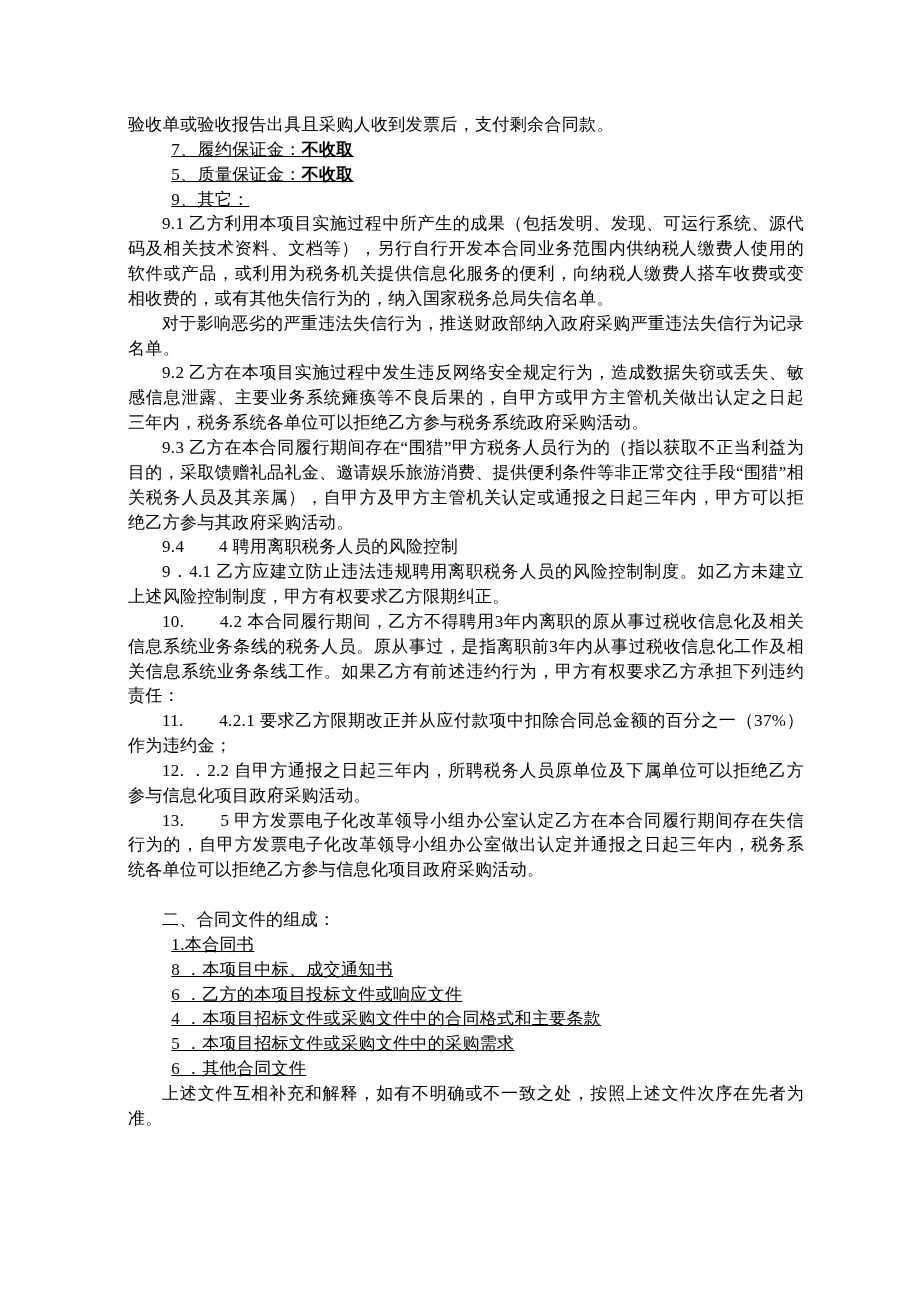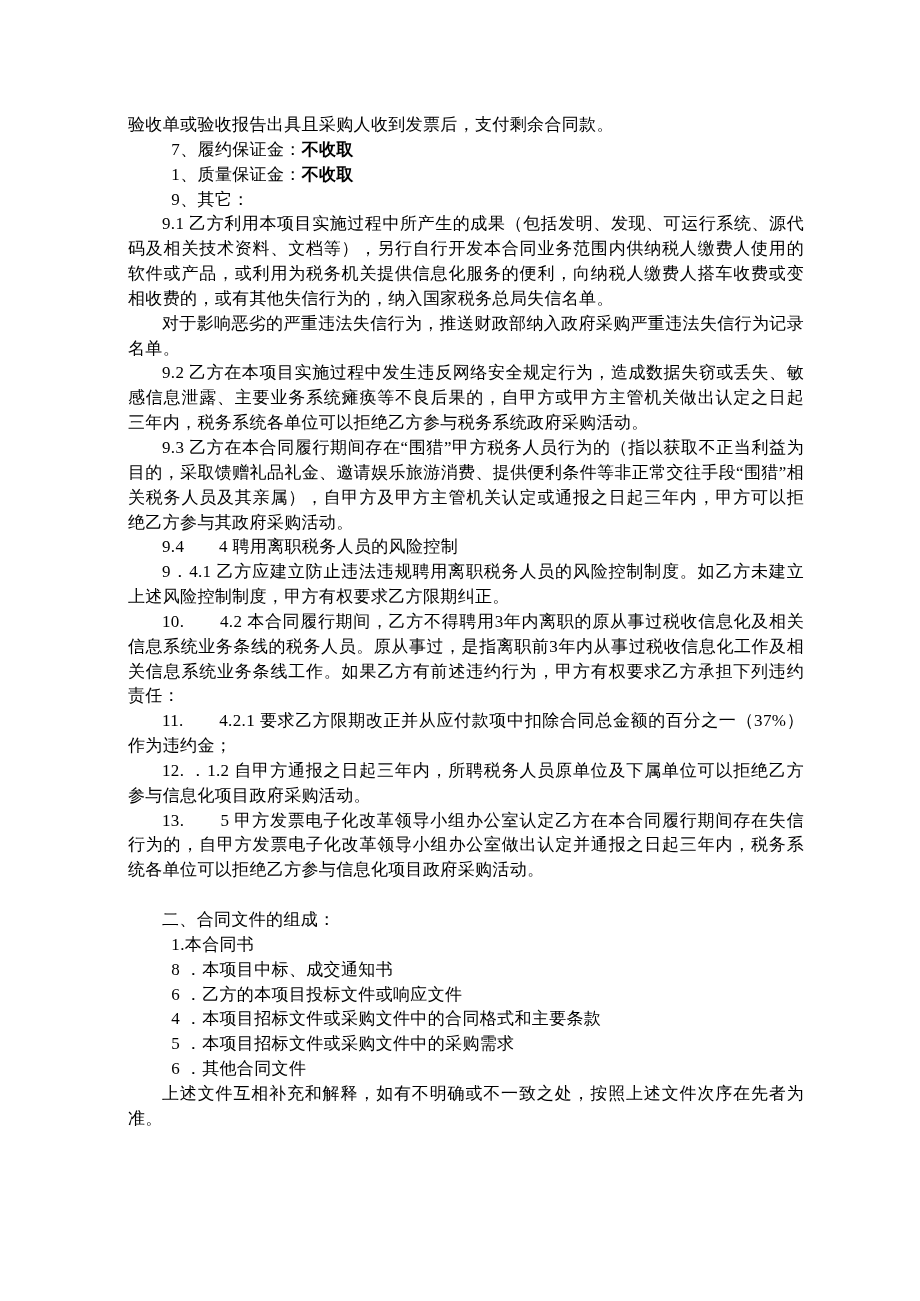--- a/index.html
+++ b/index.html
@@ -18,54 +18,54 @@
     padding: 113px 116px 0 128px;
   }
   .para {
     margin: 0;
     font-size: 17px;
     line-height: 24.85px;
     text-align: justify;
     letter-spacing: 0.35px;
   }
   .indent-first { text-indent: 2em; }
-  .indent-item  { text-indent: 2.55em; }
+  .indent-item  { text-indent: 2.55em; text-decoration: underline; }
   .blank-line   { height: 24.85px; }
   .bold { font-weight: bold; }
 </style>
 </head>
 <body>
 
 <div class="doc-page">
 
   <p class="para">验收单或验收报告出具且采购人收到发票后，支付剩余合同款。</p>
 
   <p class="para indent-item"><span>7、履约保证金：</span><span class="bold">不收取</span></p>
 
-  <p class="para indent-item"><span>1、质量保证金：</span><span class="bold">不收取</span></p>
+  <p class="para indent-item"><span>5、质量保证金：</span><span class="bold">不收取</span></p>
 
   <p class="para indent-item">9、其它：</p>
 
   <p class="para indent-first">9.1 乙方利用本项目实施过程中所产生的成果（包括发明、发现、可运行系统、源代码及相关技术资料、文档等），另行自行开发本合同业务范围内供纳税人缴费人使用的软件或产品，或利用为税务机关提供信息化服务的便利，向纳税人缴费人搭车收费或变相收费的，或有其他失信行为的，纳入国家税务总局失信名单。</p>
 
   <p class="para indent-first">对于影响恶劣的严重违法失信行为，推送财政部纳入政府采购严重违法失信行为记录名单。</p>
 
   <p class="para indent-first">9.2 乙方在本项目实施过程中发生违反网络安全规定行为，造成数据失窃或丢失、敏感信息泄露、主要业务系统瘫痪等不良后果的，自甲方或甲方主管机关做出认定之日起三年内，税务系统各单位可以拒绝乙方参与税务系统政府采购活动。</p>
 
   <p class="para indent-first">9.3 乙方在本合同履行期间存在“围猎”甲方税务人员行为的（指以获取不正当利益为目的，采取馈赠礼品礼金、邀请娱乐旅游消费、提供便利条件等非正常交往手段“围猎”相关税务人员及其亲属），自甲方及甲方主管机关认定或通报之日起三年内，甲方可以拒绝乙方参与其政府采购活动。</p>
 
   <p class="para indent-first">9.4　　4 聘用离职税务人员的风险控制</p>
 
   <p class="para indent-first">9．4.1 乙方应建立防止违法违规聘用离职税务人员的风险控制制度。如乙方未建立上述风险控制制度，甲方有权要求乙方限期纠正。</p>
 
   <p class="para indent-first">10.　　4.2 本合同履行期间，乙方不得聘用3年内离职的原从事过税收信息化及相关信息系统业务条线的税务人员。原从事过，是指离职前3年内从事过税收信息化工作及相关信息系统业务条线工作。如果乙方有前述违约行为，甲方有权要求乙方承担下列违约责任：</p>
 
   <p class="para indent-first">11.　　4.2.1 要求乙方限期改正并从应付款项中扣除合同总金额的百分之一（37%）作为违约金；</p>
 
-  <p class="para indent-first">12. ．1.2 自甲方通报之日起三年内，所聘税务人员原单位及下属单位可以拒绝乙方参与信息化项目政府采购活动。</p>
+  <p class="para indent-first">12. ．2.2 自甲方通报之日起三年内，所聘税务人员原单位及下属单位可以拒绝乙方参与信息化项目政府采购活动。</p>
 
   <p class="para indent-first">13.　　5 甲方发票电子化改革领导小组办公室认定乙方在本合同履行期间存在失信行为的，自甲方发票电子化改革领导小组办公室做出认定并通报之日起三年内，税务系统各单位可以拒绝乙方参与信息化项目政府采购活动。</p>
 
   <p class="para blank-line"></p>
 
   <p class="para indent-first">二、合同文件的组成：</p>
 
   <p class="para indent-item">1.本合同书</p>
 
   <p class="para indent-item">8 ．本项目中标、成交通知书</p>

